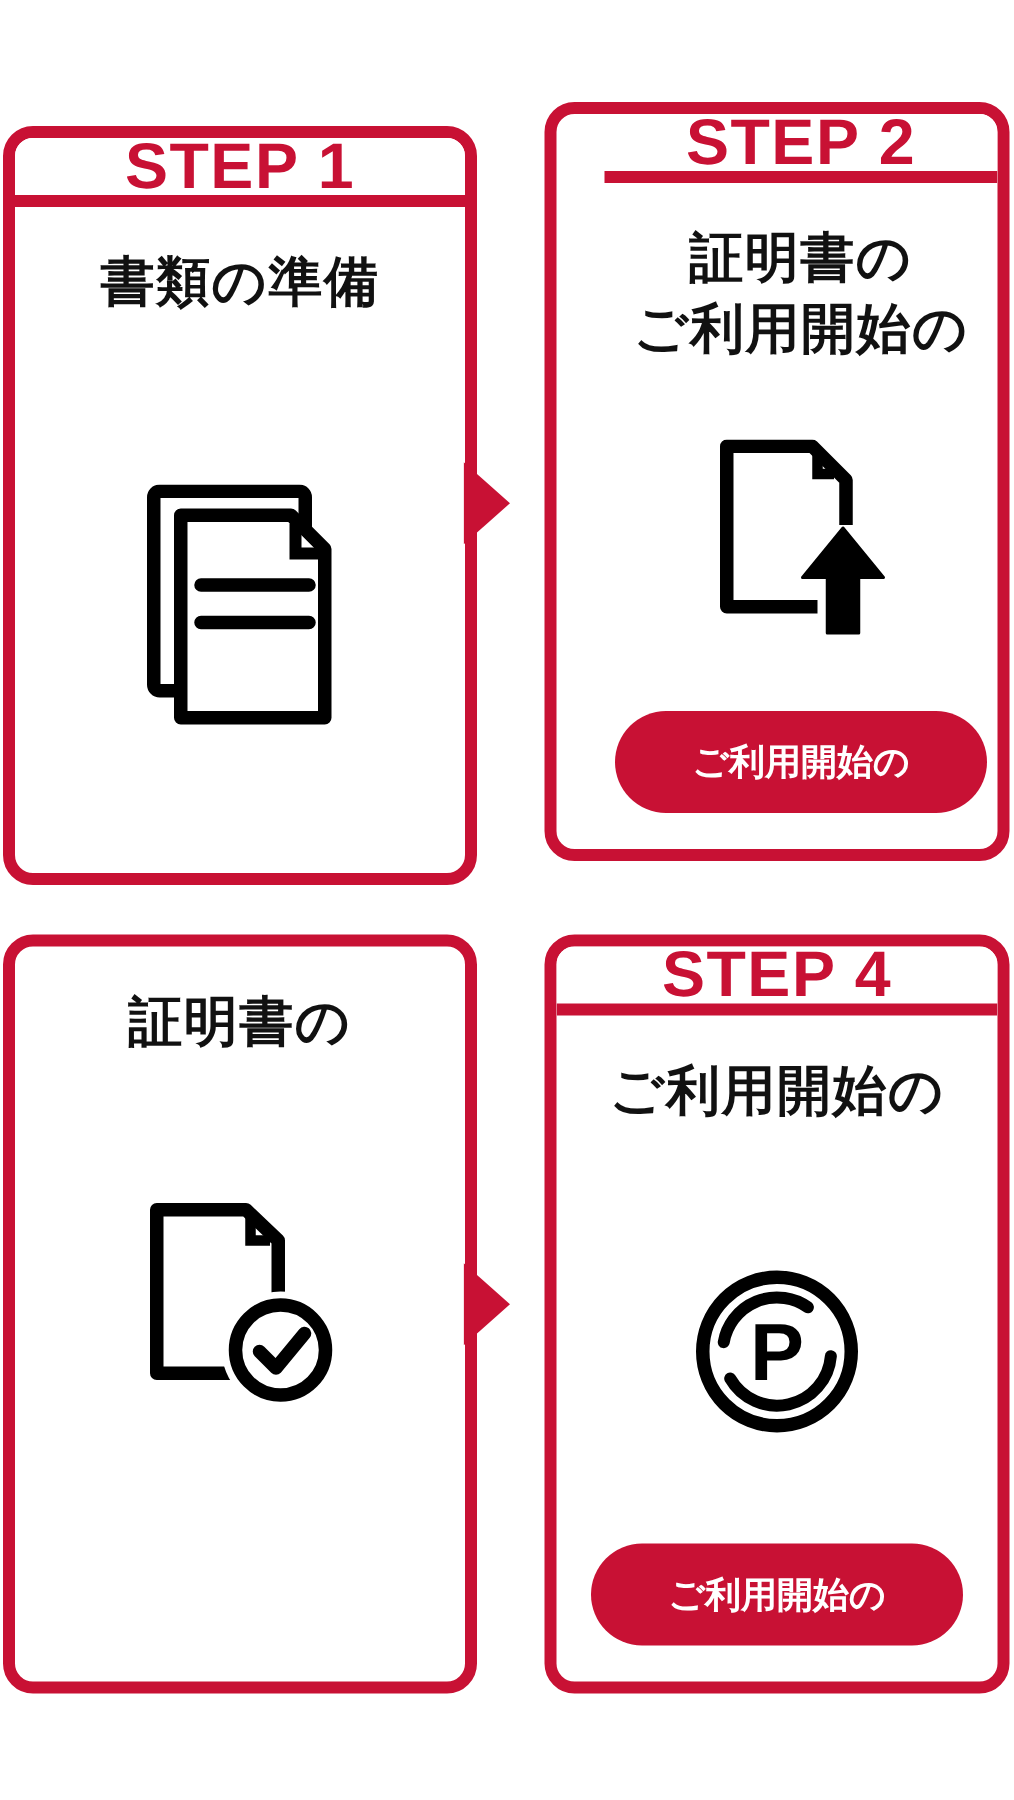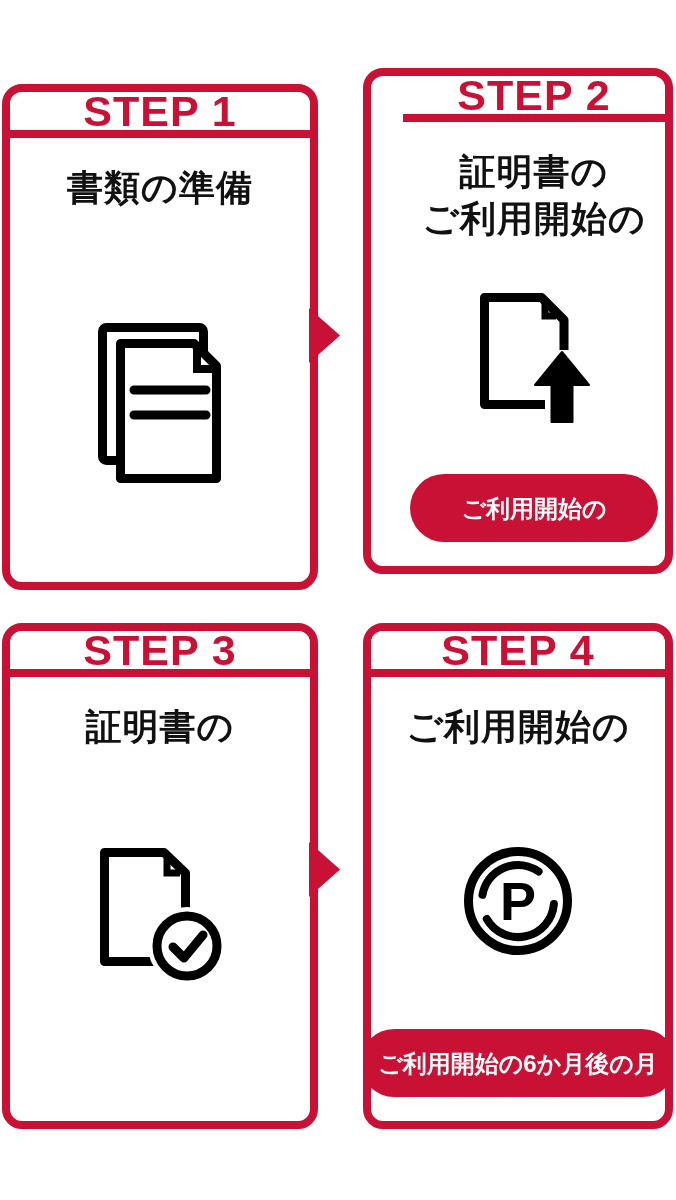--- a/index.html
+++ b/index.html
@@ -117,23 +117,20 @@
           <path d="M87 59 L114 92 H97.5 V129 H76.5 V92 H60 Z" fill="#000" stroke="#000" stroke-width="2" stroke-linejoin="round"></path>
         </svg>
       </div>
       <div class="badge">
         <span>ご利用開始の</span>
       </div>
     </div>
   </section>
 
   <section class="card card-3">
-    <header class="card-header">
-      <span class="step-label">STEP 3</span>
-    </header>
     <div class="card-body">
       <h2 class="card-title">
         <span>証明書の</span>
       </h2>
       <div class="icon-wrap">
         <svg width="128" height="140" viewBox="0 0 128 140" aria-hidden="true">
           <path d="M8.5 8.5 H68 L89.5 29 V117.5 H8.5 Z" fill="#fff" stroke="#000" stroke-width="9" stroke-linejoin="round"></path>
           <path d="M71 13 V29 H84" fill="none" stroke="#000" stroke-width="7"></path>
           <circle cx="91" cy="102" r="30" fill="#fff" stroke="#fff" stroke-width="18"></circle>
           <circle cx="91" cy="102" r="30" fill="#fff" stroke="#000" stroke-width="9"></circle>
@@ -154,21 +151,20 @@
       <div class="icon-wrap">
         <svg width="112" height="112" viewBox="0 0 112 112" aria-hidden="true">
           <circle cx="56" cy="56" r="49.5" fill="#fff" stroke="#000" stroke-width="9"></circle>
           <path d="M20.5 49.8 A36 36 0 0 1 76.6 26.5" fill="none" stroke="#000" stroke-width="8" stroke-linecap="round"></path>
           <path d="M91.9 59.1 A36 36 0 0 1 24.8 74" fill="none" stroke="#000" stroke-width="8" stroke-linecap="round"></path>
           <text x="56" y="75" text-anchor="middle" font-size="54" font-weight="bold" font-family="Liberation Sans, DejaVu Sans, sans-serif" fill="#000">P</text>
         </svg>
       </div>
       <div class="badge">
         <span>ご利用開始の</span>
-        <span>6か月後の月</span>
       </div>
     </div>
   </section>
 
   <div class="flow-arrow flow-arrow-1"></div>
   <div class="flow-arrow flow-arrow-2"></div>
 
 </div>
 
 </body></html>

